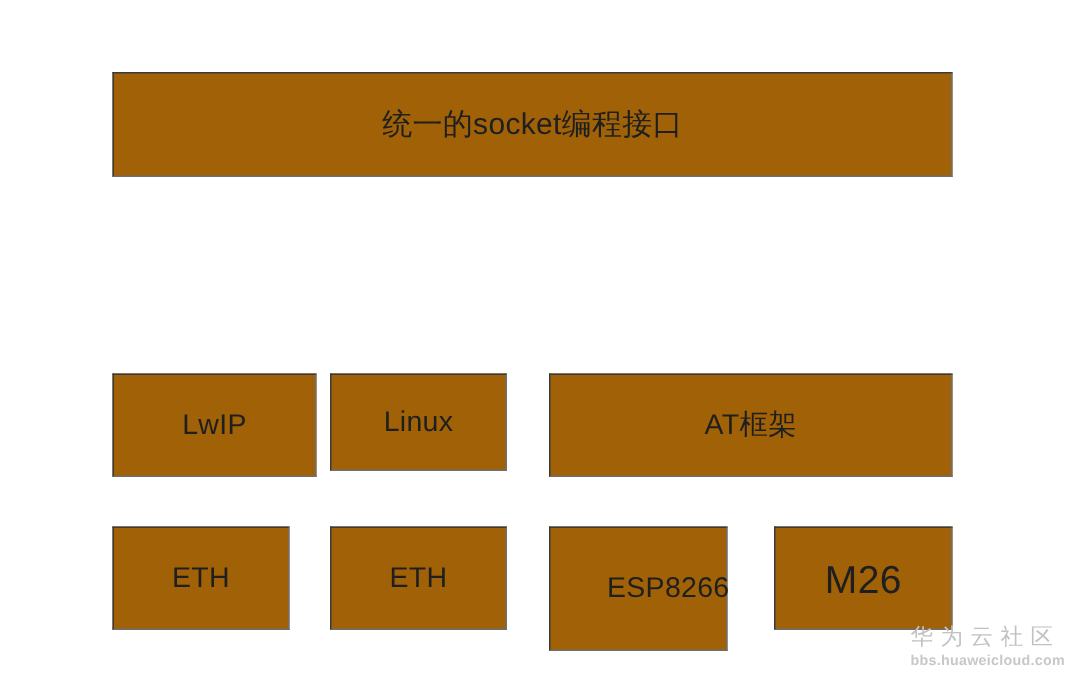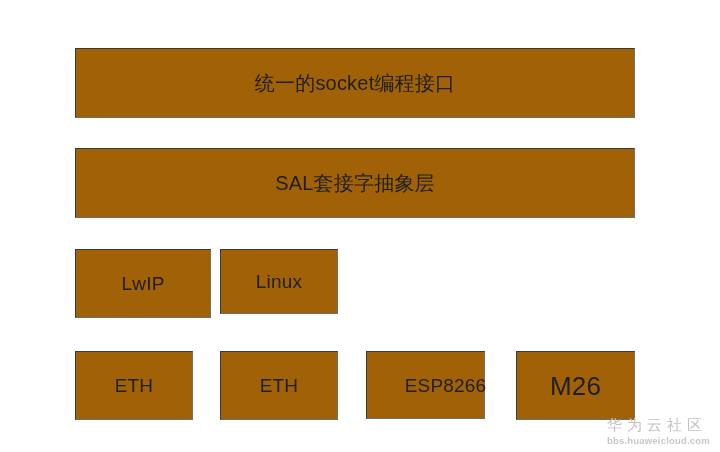--- a/index.html
+++ b/index.html
@@ -90,21 +90,21 @@
     left: 220px;
     top: 351px;
     width: 118px;
     height: 69px;
     font-size: 19px;
   }
   #node-esp8266 {
     left: 366px;
     top: 351px;
     width: 119px;
-    height: 68px;
+    height: 83px;
     font-size: 19px;
     padding-left: 40px;
   }
   #node-m26 {
     left: 516px;
     top: 351px;
     width: 119px;
     height: 69px;
     font-size: 26px;
   }
@@ -138,29 +138,29 @@
 </style>
 </head>
 <body>
 
 <div id="diagram">
 
   <div class="node" id="node-socket-api">
     <span class="node-label">统一的socket编程接口</span>
   </div>
 
-  <div class="node" id="node-sal-layer">
-    <span class="node-label">SAL套接字抽象层</span>
-  </div>
 
   <div class="node" id="node-lwip">
     <span class="node-label">LwIP</span>
   </div>
   <div class="node" id="node-linux">
     <span class="node-label">Linux</span>
+  </div>
+  <div class="node" id="node-at-framework">
+    <span class="node-label">AT框架</span>
   </div>
 
   <div class="node" id="node-eth-1">
     <span class="node-label">ETH</span>
   </div>
   <div class="node" id="node-eth-2">
     <span class="node-label">ETH</span>
   </div>
   <div class="node" id="node-esp8266">
     <span class="node-label">ESP8266</span>

